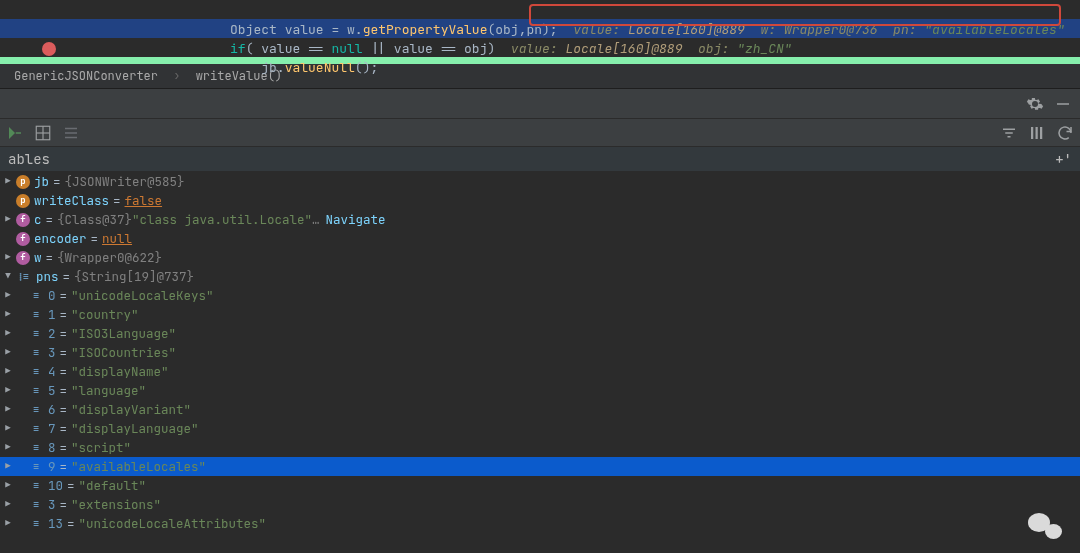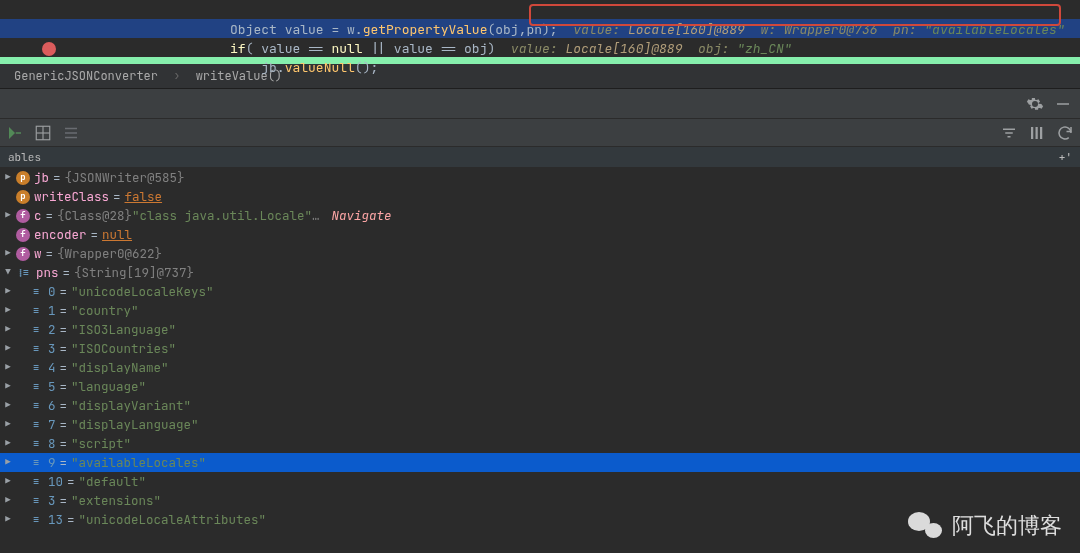--- a/index.html
+++ b/index.html
@@ -13,21 +13,21 @@
       display: inline-block; width: 35px; height: 20px; vertical-align: top;
       text-align: center; position: relative;
     }
     .breakpoint-dot {
       width: 14px; height: 14px; background: #db5c5c; border-radius: 50%;
       display: inline-block; margin-top: 3px;
     }
     .code-line { height: 19px; line-height: 20px; white-space: pre; }
     .line-active { background: #214283; }
     .indent { display:inline-block; }
-    .kw { color: #fef9c3; }
+    .kw { color: #14b8a6; }
     .id { color: #a9b7c6; }
     .method { color: #ffc66d; }
     .plain { color: #a9b7c6; }
     .inlay { color: #8a8a66; font-style: italic; }
     .inlay-type { color: #b09d79; font-style: italic; }
     .inlay-str { color: #6a8759; font-style: italic; }
     .redbox {
       position: absolute; border: 2px solid #d0483b; border-radius: 4px;
       pointer-events: none;
     }
@@ -42,47 +42,47 @@
       padding: 0 8px;
     }
     .tool-icon { width: 18px; height: 18px; cursor: pointer; opacity: 0.85; }
     .tool-icon svg { width: 18px; height: 18px; }
     .sub-toolbar {
       background: #3c3f41; height: 28px; border-bottom: 1px solid #2b2b2b;
       display: flex; align-items: center; padding: 0 6px; gap: 10px;
     }
     .sub-toolbar .spacer { flex: 1; }
     .tab-header {
-      background: #33393d; color: #bbb; font-size: 11px; padding: 3px 8px;
+      background: #33393d; color: #bbb; font-size: 14px; padding: 3px 8px;
       border-bottom: 1px solid #2b2b2b; display: flex; justify-content: space-between;
     }
     .vars-panel { background: #2b2b2b; font-size: 12.5px; }
     .var-row {
       height: 19px; line-height: 19px; display: flex; align-items: center;
       padding-left: 2px; white-space: nowrap;
     }
     .var-row.highlight { background: #0b5bcc; }
     .tree-arrow {
       width: 12px; display: inline-flex; justify-content: center;
       color: #9aa0a6; font-size: 9px; cursor: pointer;
     }
     .icon-p, .icon-f, .icon-arr {
       width: 14px; height: 14px; border-radius: 7px; display: inline-flex;
       align-items: center; justify-content: center; font-size: 9px; font-weight: bold;
       margin: 0 4px 0 2px;
     }
     .icon-p { background: #c97e2a; color: #fff; }
     .icon-f { background: #b05ca0; color: #fff; }
     .icon-arr { background: transparent; color: #6897bb; font-size: 11px; width: 16px; }
-    .var-name { color: #f9a8d4; }
+    .var-name { color: #7dd3fc; }
     .var-eq { color: #a9b7c6; margin: 0 4px; }
     .var-obj { color: #808080; text-align: right; }
     .var-str { color: #6a8759; }
     .var-kw { color: #cc7832; text-decoration: underline; }
-    .var-link { color: #fca5a5; margin-left: 12px; cursor: pointer; font-style: italic; }
+    .var-link { color: #7dd3fc; margin-left: 6px; cursor: pointer; }
     .var-idx { color: #6897bb; }
     .watermark {
       position: absolute; right: 18px; bottom: 12px;
       display: flex; align-items: center; gap: 10px; color: #eee;
       font-family: "PingFang SC","Microsoft YaHei",sans-serif;
       font-size: 22px; opacity: 0.92;
     }
     .wechat-icon { width: 34px; height: 28px; position: relative; }
     .wechat-icon .b1, .wechat-icon .b2 { position: absolute; background: #e9e9e9; border-radius: 50%; }
     .wechat-icon .b1 { width: 22px; height: 19px; left: 0; top: 0; }
@@ -189,21 +189,21 @@
       <span class="icon-p">p</span>
       <span class="var-name">writeClass</span>
       <span class="var-eq"> = </span>
       <span class="var-kw">false</span>
     </div>
     <div class="var-row">
       <span class="tree-arrow">▶</span>
       <span class="icon-f">f</span>
       <span class="var-name">c</span>
       <span class="var-eq"> = </span>
-      <span class="var-obj">{Class@28}</span>
+      <span class="var-obj">{Class@37}</span>
       <span class="var-str"> "class java.util.Locale"</span>
       <span class="var-obj"> …</span>
       <span class="var-link">Navigate</span>
     </div>
     <div class="var-row">
       <span class="tree-arrow"></span>
       <span class="icon-f">f</span>
       <span class="var-name">encoder</span>
       <span class="var-eq"> = </span>
       <span class="var-kw">null</span>
@@ -326,14 +326,13 @@
       <span class="var-eq"> = </span>
       <span class="var-str">"unicodeLocaleAttributes"</span>
     </div>
   </div>
 
 <div class="watermark">
   <div class="wechat-icon">
     <div class="b1"></div>
       <div class="b2"></div>
   </div>
-  <span>阿飞的博客</span>
 </div>
 
 </body></html>

